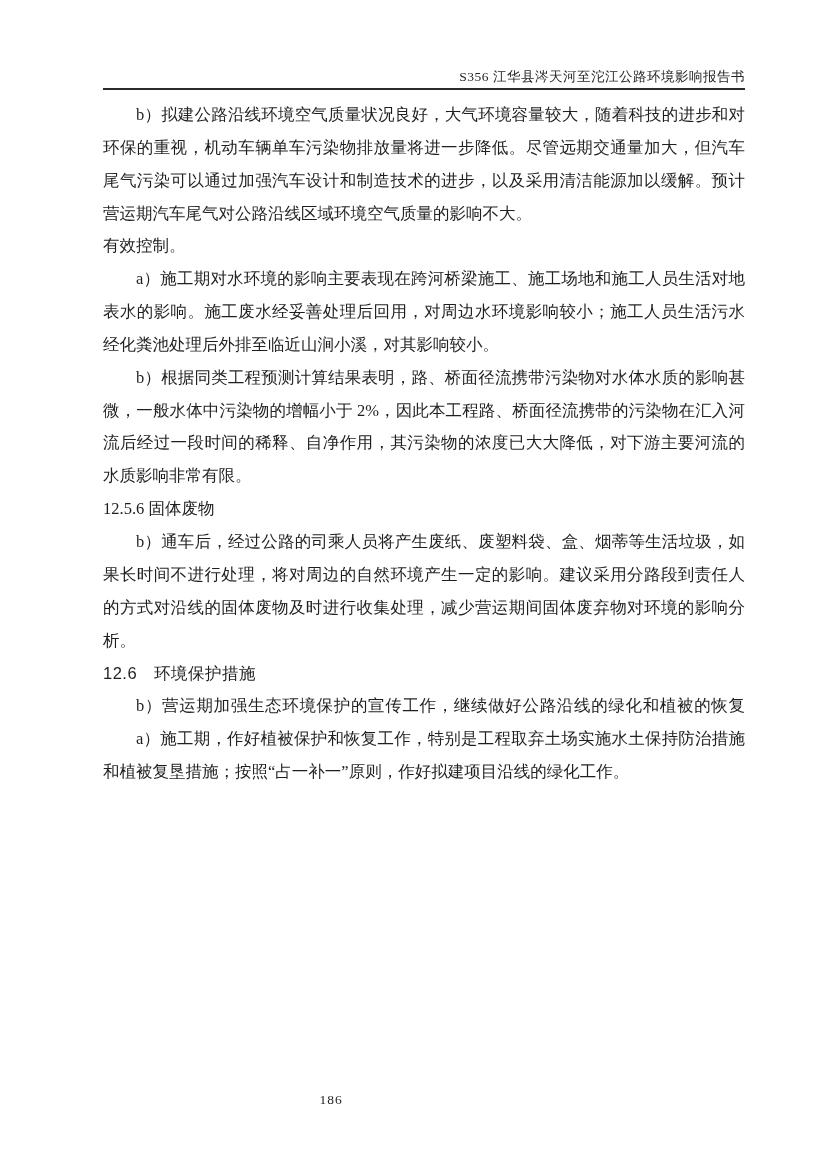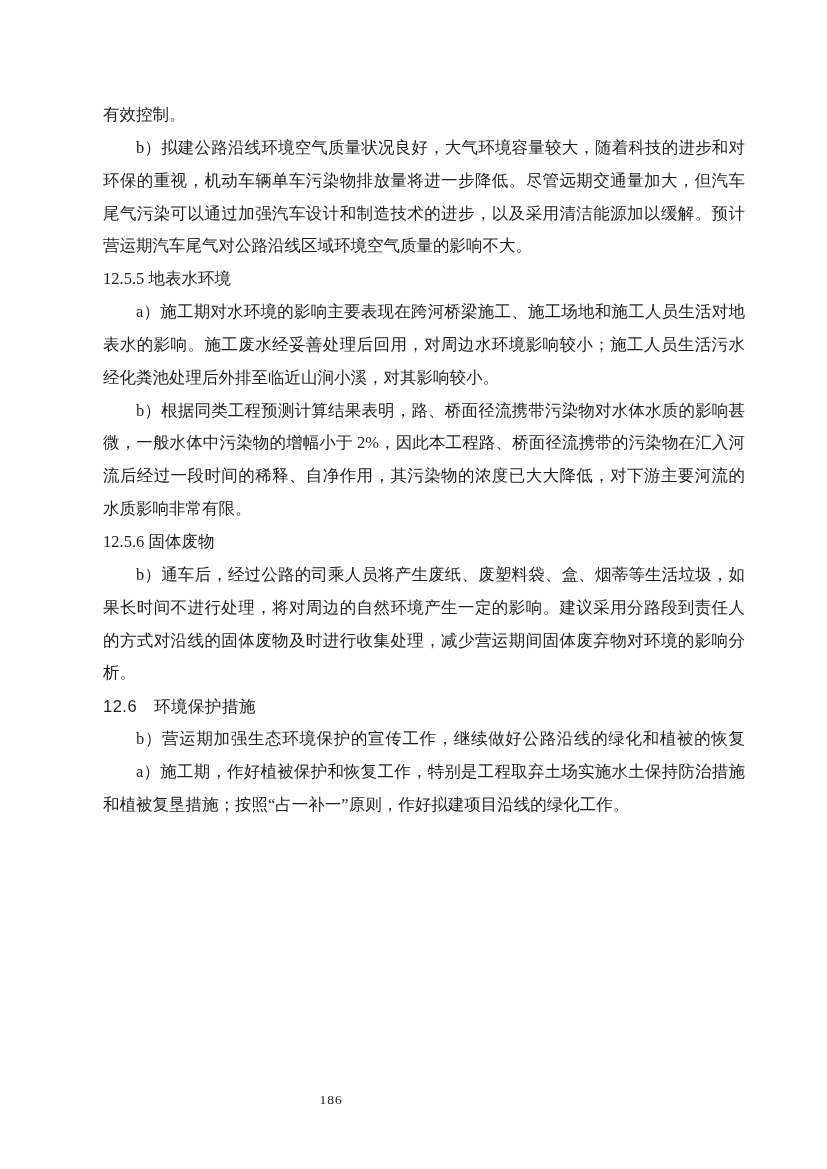--- a/index.html
+++ b/index.html
@@ -72,25 +72,28 @@
       font-size: 13.5px;
       color: #262626;
       letter-spacing: 1px;
     }
   </style>
 </head>
 <body>
 
 <div class="page">
 
+  <div class="header">
+    <div class="header-title">S356 江华县涔天河至沱江公路环境影响报告书</div>
+    <div class="header-rule"></div>
+  </div>
 
   <div class="content">
+    <p class="para">b）拟建公路沿线环境空气质量状况良好，大气环境容量较大，随着科技的进步和对环保的重视，机动车辆单车污染物排放量将进一步降低。尽管远期交通量加大，但汽车尾气污染可以通过加强汽车设计和制造技术的进步，以及采用清洁能源加以缓解。预计营运期汽车尾气对公路沿线区域环境空气质量的影响不大。</p>
     <p class="para no-indent">有效控制。</p>
-    <p class="para">b）拟建公路沿线环境空气质量状况良好，大气环境容量较大，随着科技的进步和对环保的重视，机动车辆单车污染物排放量将进一步降低。尽管远期交通量加大，但汽车尾气污染可以通过加强汽车设计和制造技术的进步，以及采用清洁能源加以缓解。预计营运期汽车尾气对公路沿线区域环境空气质量的影响不大。</p>
-    <h3 class="h3">12.5.5 地表水环境</h3>
     <p class="para">a）施工期对水环境的影响主要表现在跨河桥梁施工、施工场地和施工人员生活对地表水的影响。施工废水经妥善处理后回用，对周边水环境影响较小；施工人员生活污水经化粪池处理后外排至临近山涧小溪，对其影响较小。</p>
     <p class="para">b）根据同类工程预测计算结果表明，路、桥面径流携带污染物对水体水质的影响甚微，一般水体中污染物的增幅小于 2%，因此本工程路、桥面径流携带的污染物在汇入河流后经过一段时间的稀释、自净作用，其污染物的浓度已大大降低，对下游主要河流的水质影响非常有限。</p>
     <h3 class="h3">12.5.6 固体废物</h3>
     <p class="para">b）通车后，经过公路的司乘人员将产生废纸、废塑料袋、盒、烟蒂等生活垃圾，如果长时间不进行处理，将对周边的自然环境产生一定的影响。建议采用分路段到责任人的方式对沿线的固体废物及时进行收集处理，减少营运期间固体废弃物对环境的影响分析。</p>
     <h2 class="h2">12.6　环境保护措施</h2>
     <p class="para force-last-justify">b）营运期加强生态环境保护的宣传工作，继续做好公路沿线的绿化和植被的恢复</p>
     <p class="para">a）施工期，作好植被保护和恢复工作，特别是工程取弃土场实施水土保持防治措施和植被复垦措施；按照“占一补一”原则，作好拟建项目沿线的绿化工作。</p>
   </div>
 
   <div class="footer">

